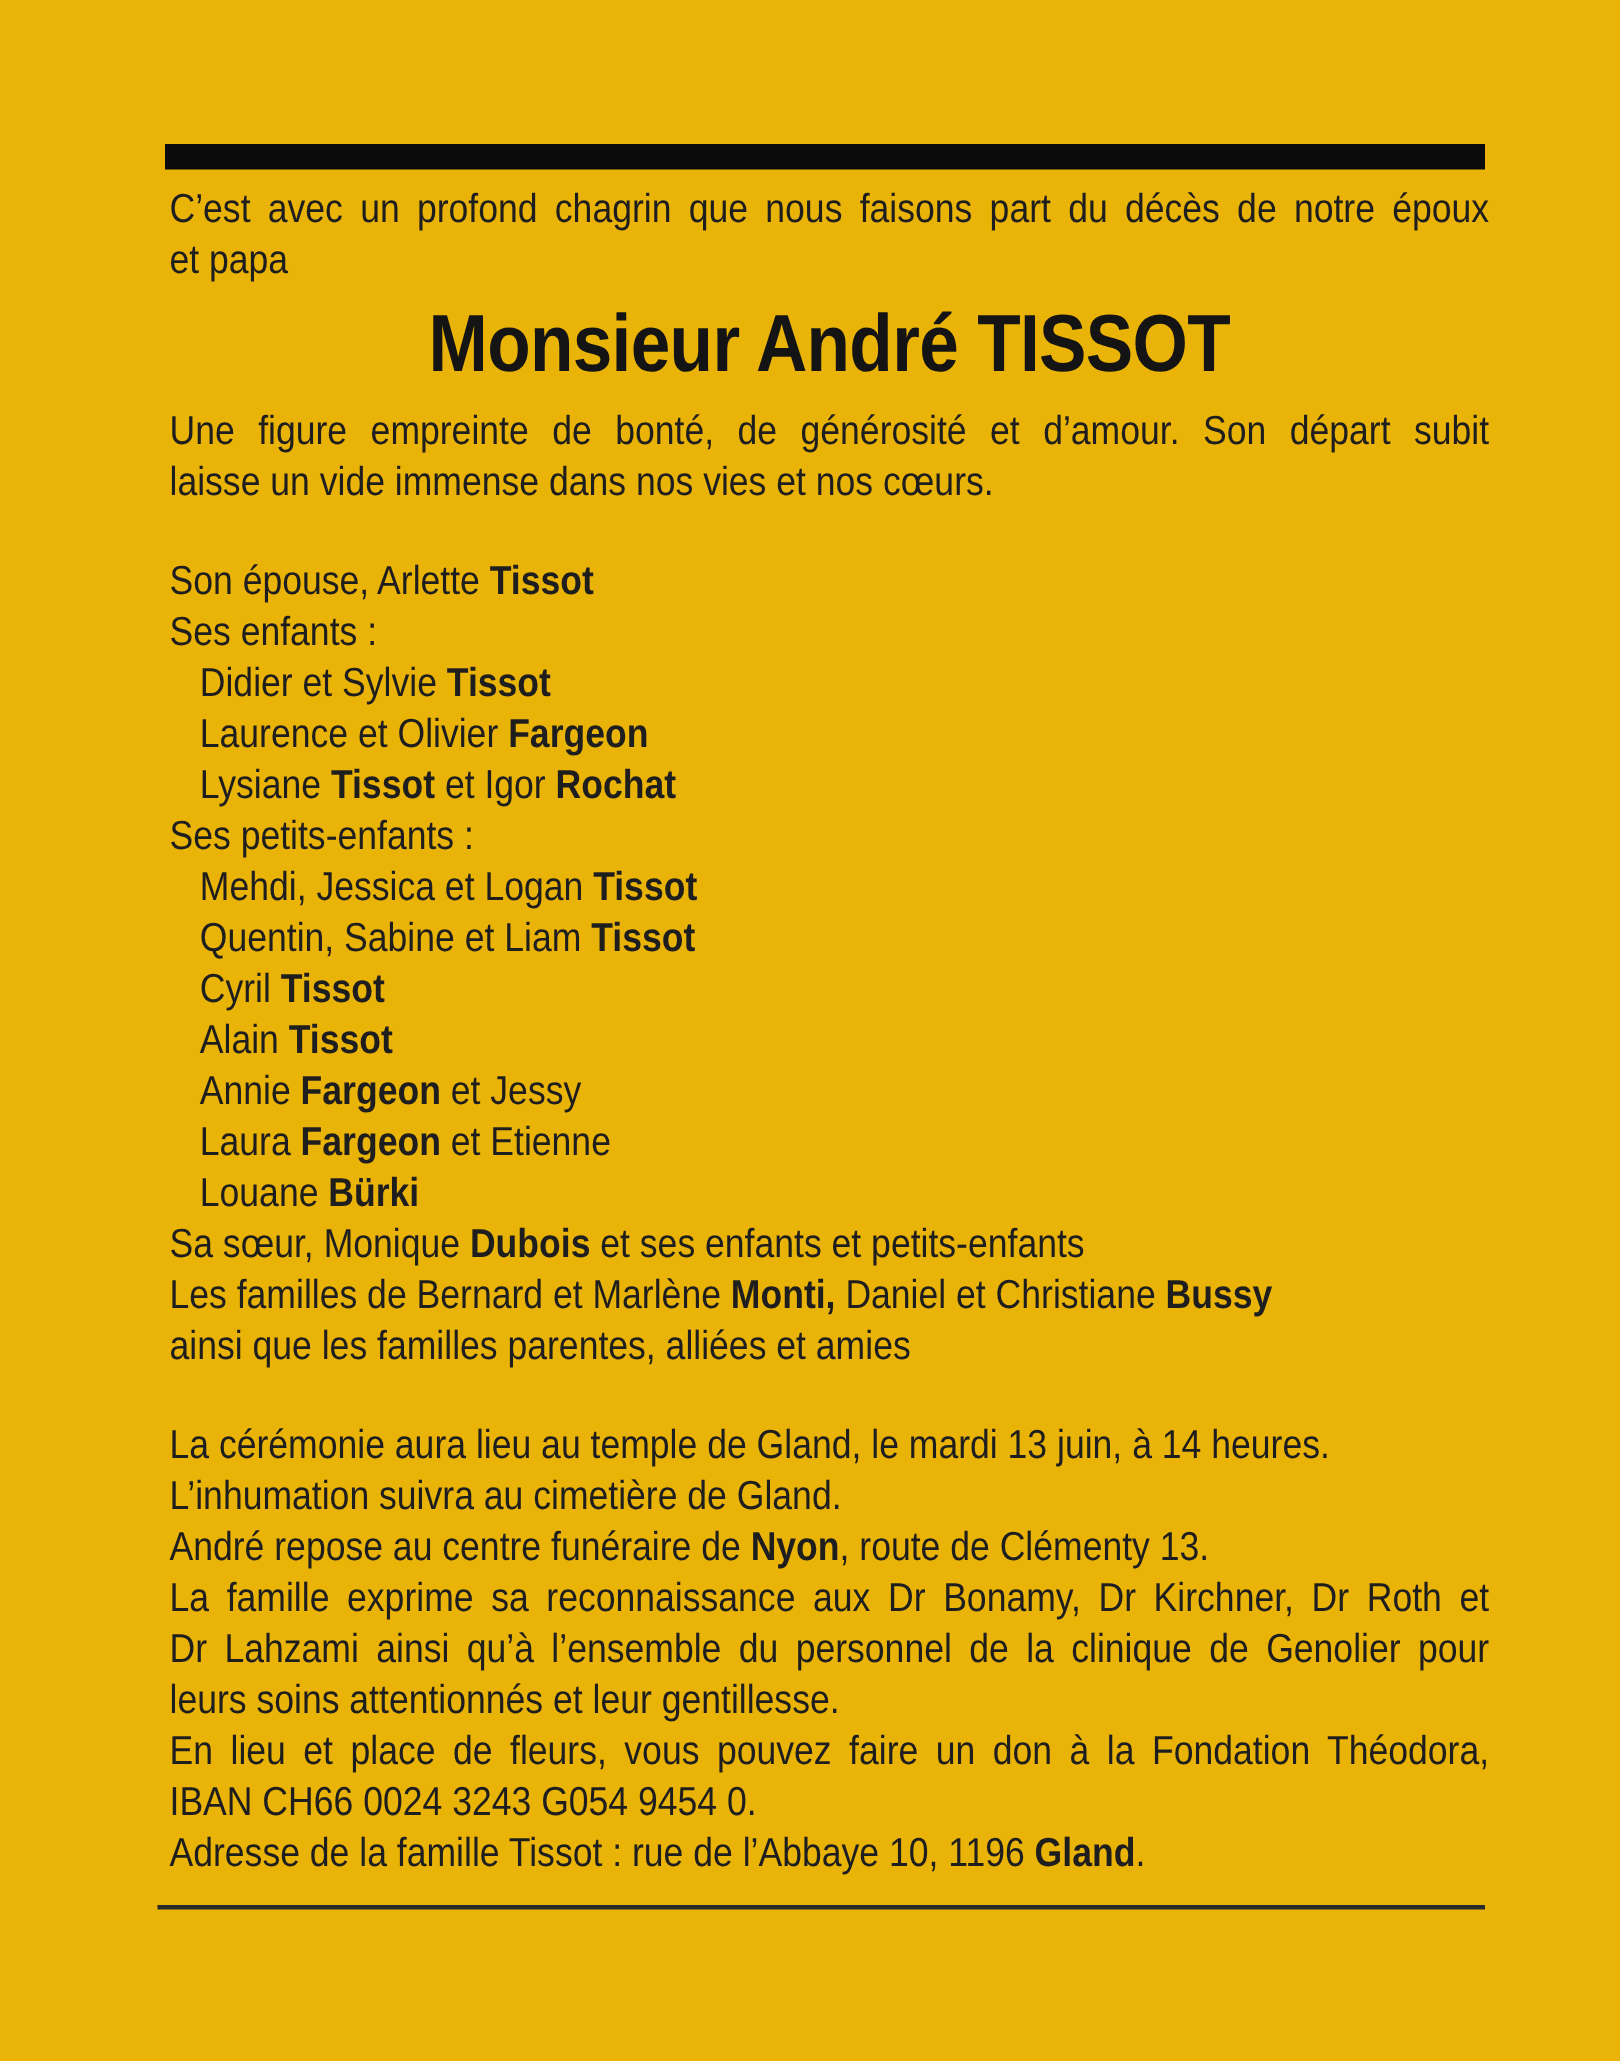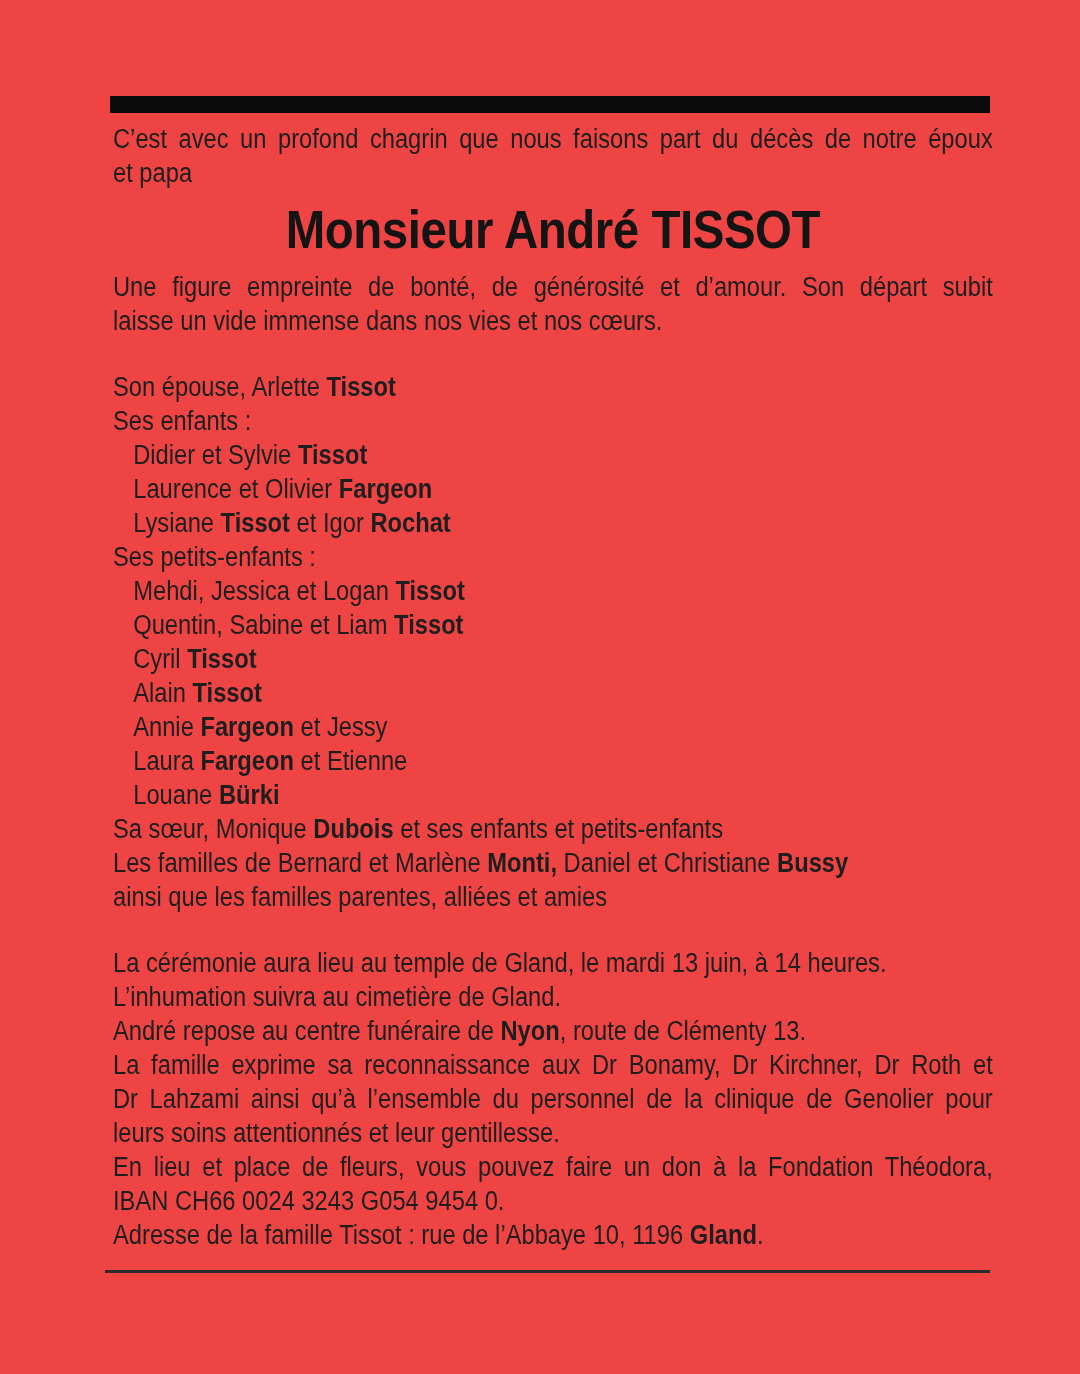--- a/index.html
+++ b/index.html
@@ -4,21 +4,21 @@
 <style>
   html, body {
     margin: 0;
     padding: 0;
     background: #ffffff;
   }
   .page {
     position: relative;
     width: 1080px;
     height: 1374px;
-    background: #ef4444;
+    background: #eab308;
     overflow: hidden;
     font-family: "Liberation Sans", "DejaVu Sans", sans-serif;
     color: #1e1e1e;
   }
   .top-bar {
     position: absolute;
     left: 110px;
     top: 96px;
     width: 880px;
     height: 17px;

